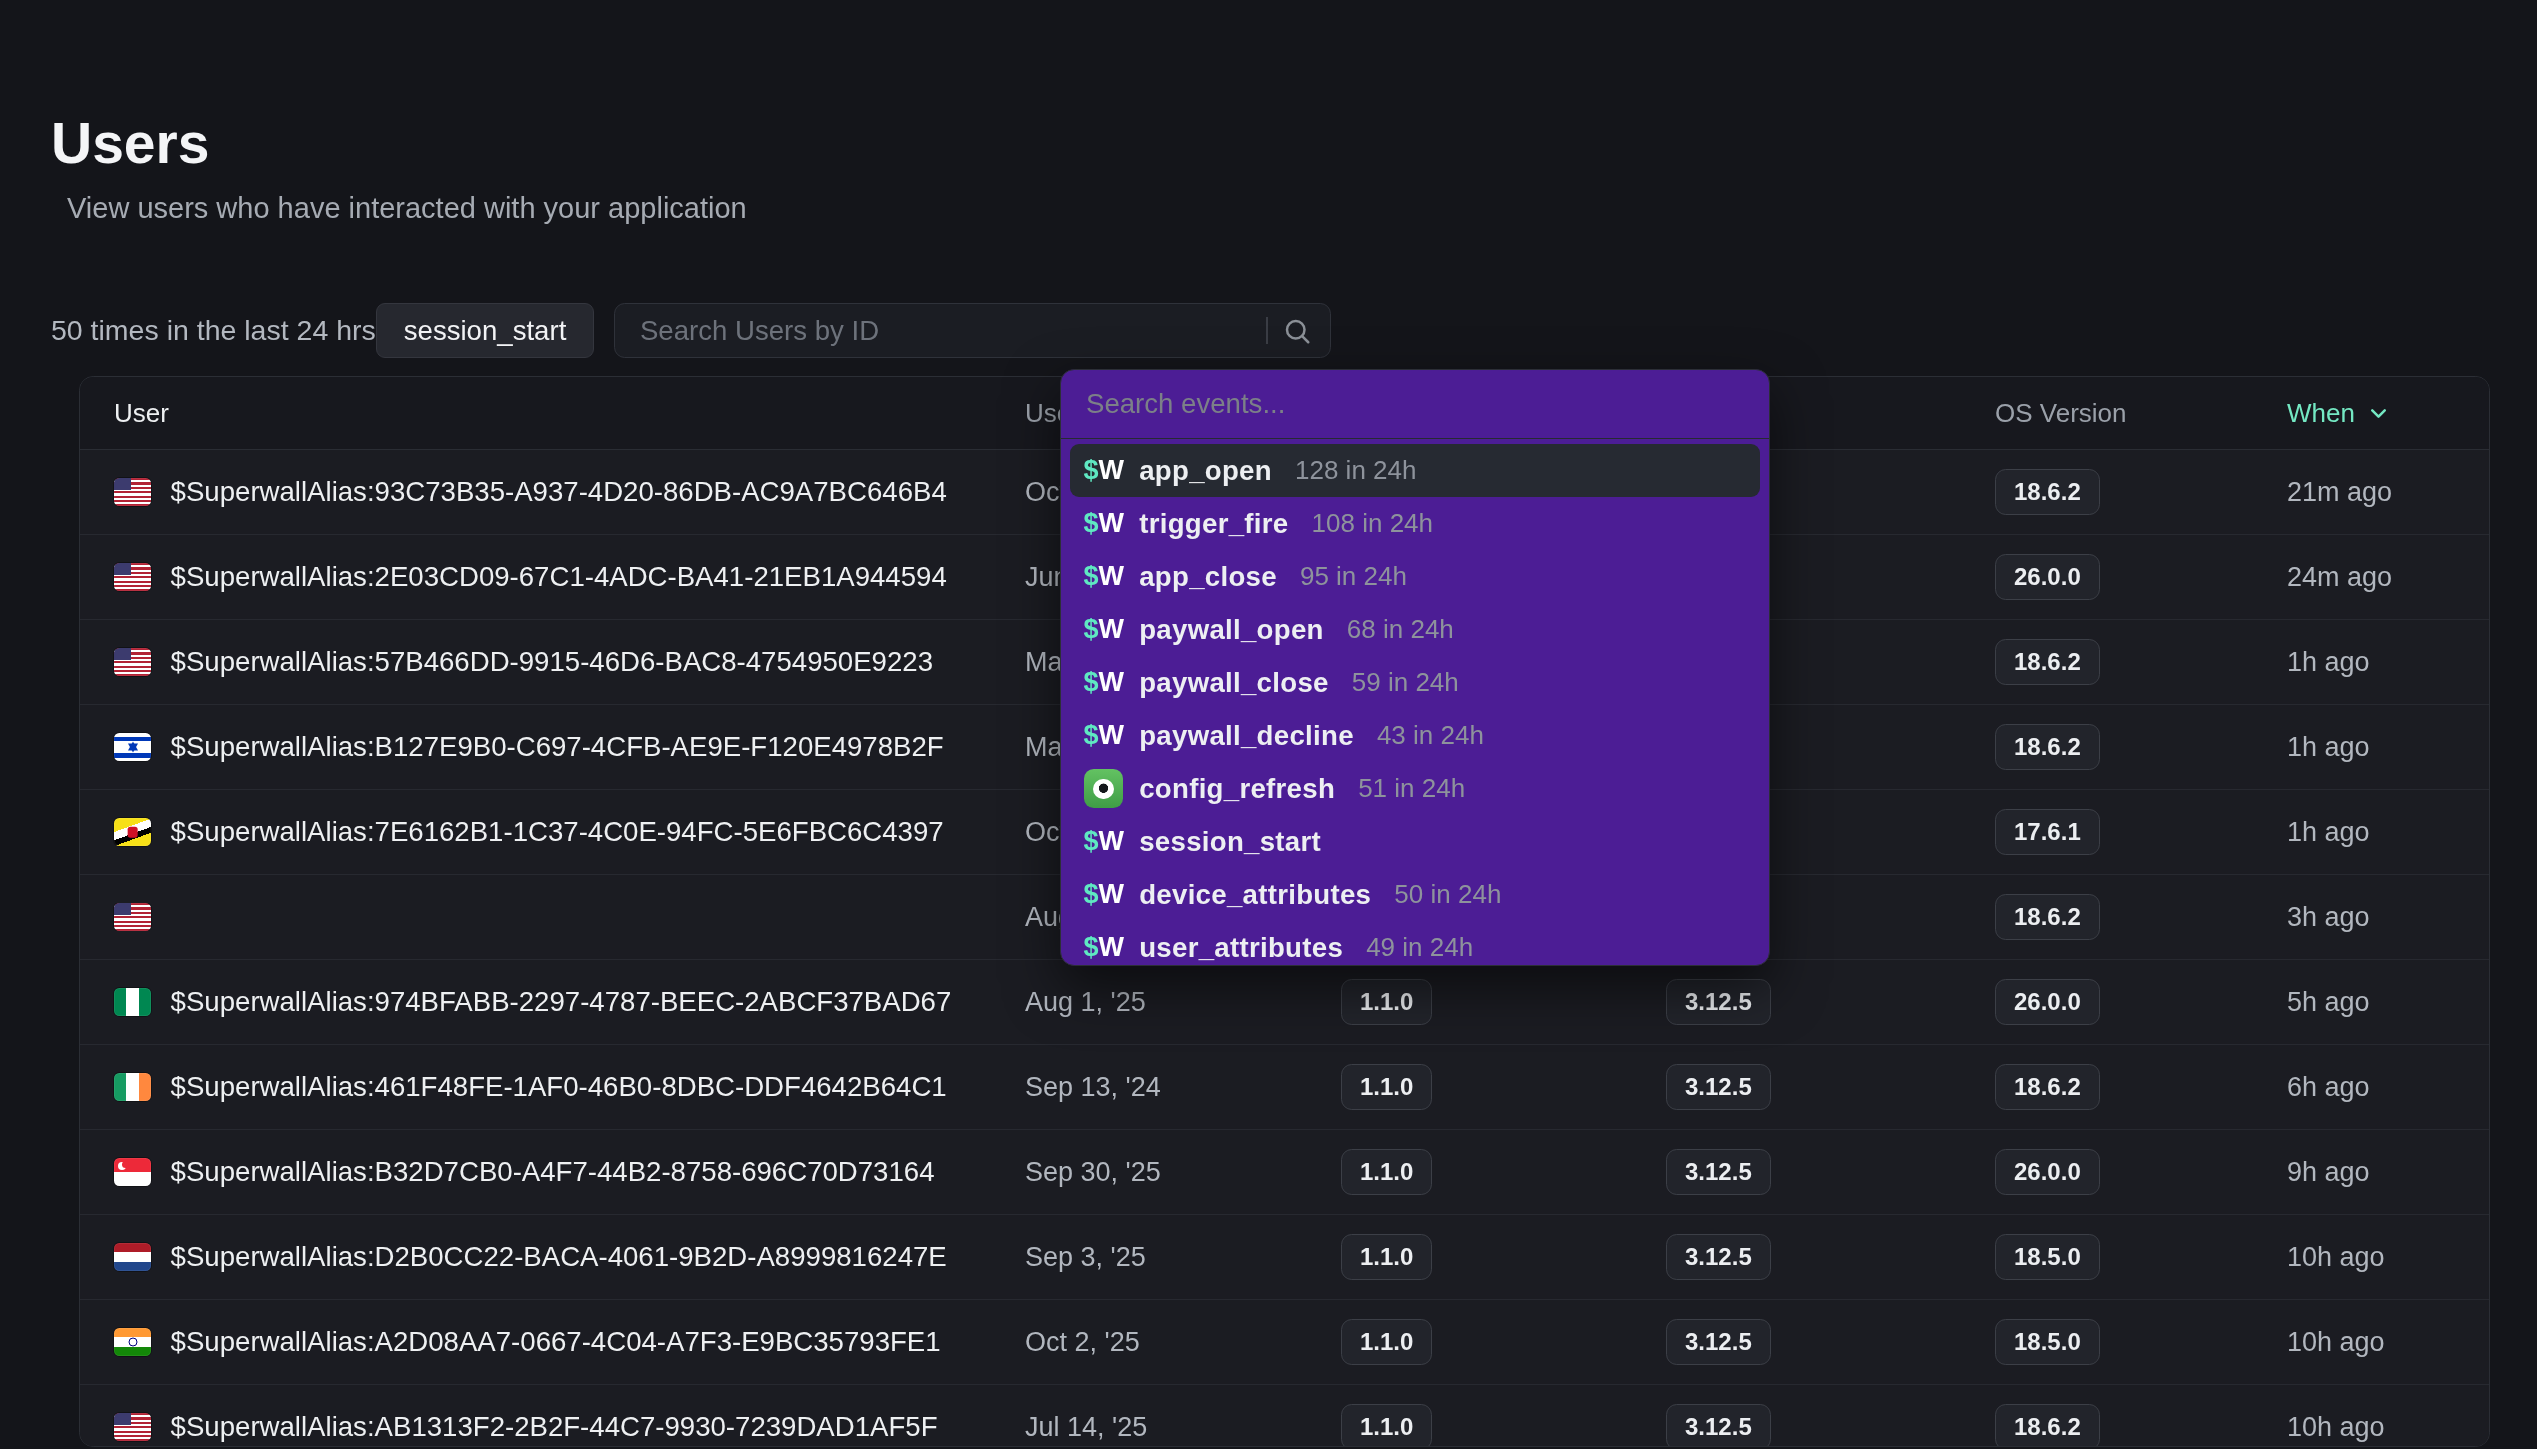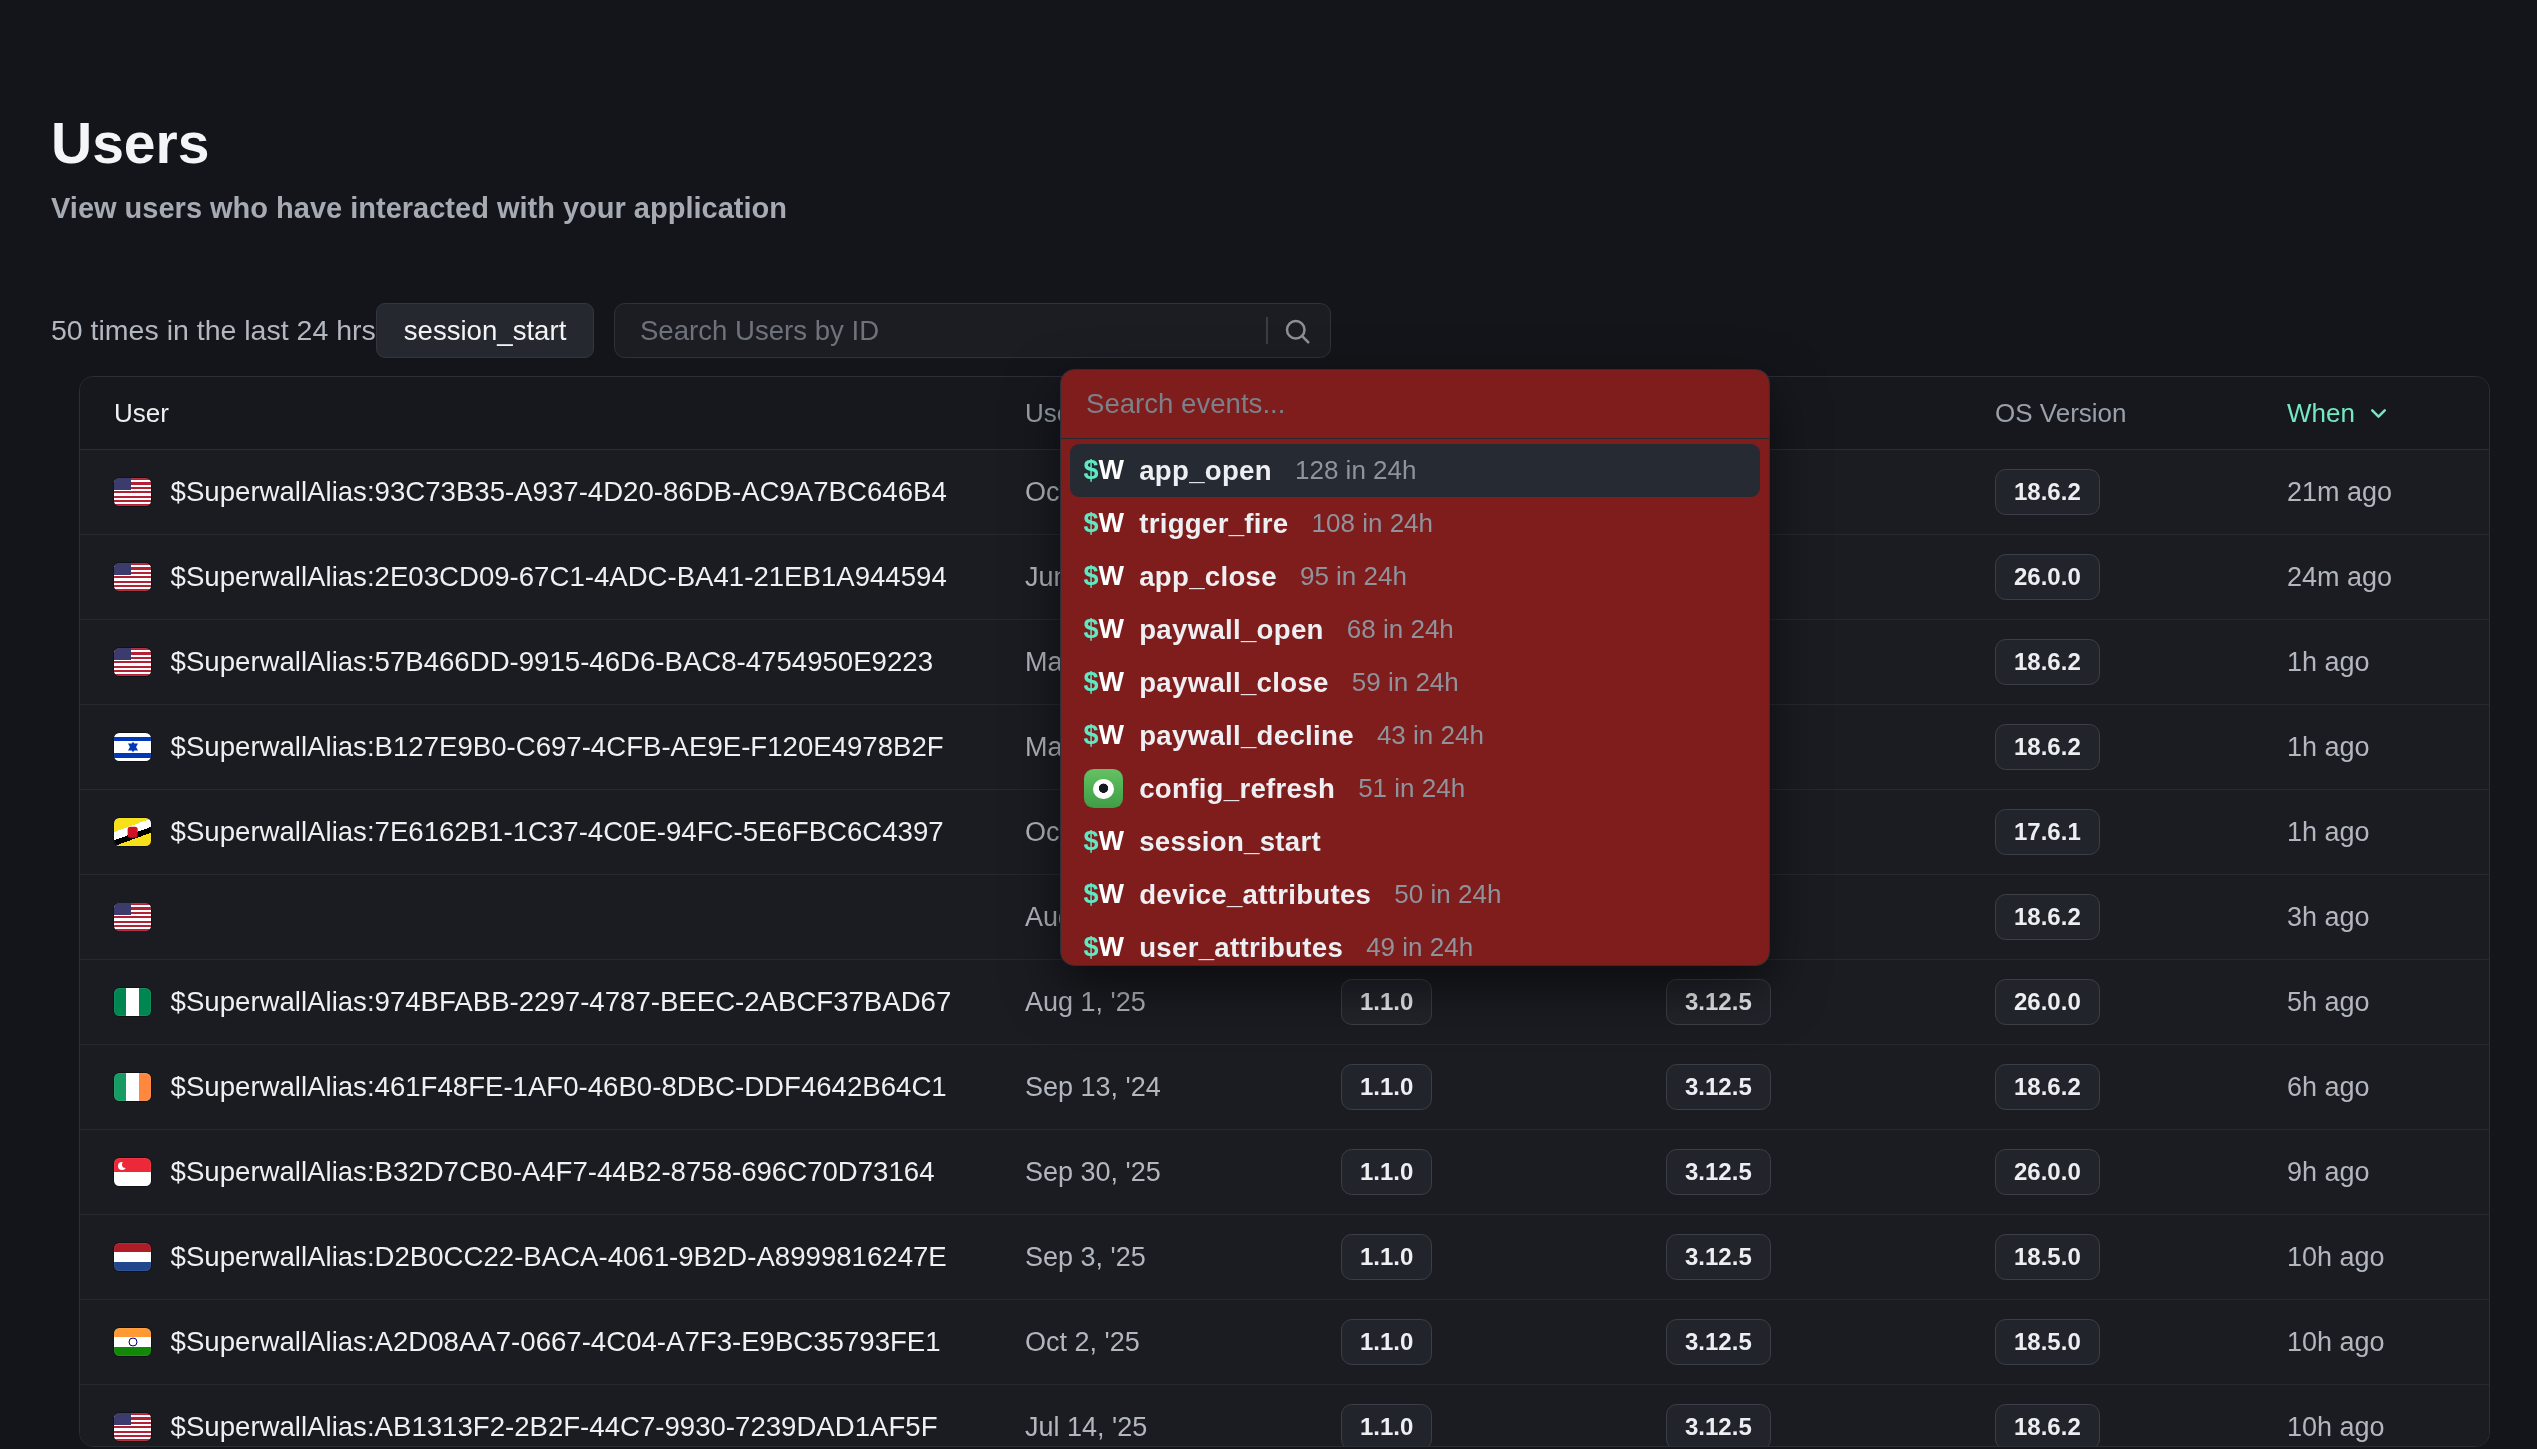--- a/index.html
+++ b/index.html
@@ -5,21 +5,21 @@
   html,body{margin:0;padding:0}
   body{
     width:2538px;height:1449px;overflow:hidden;position:relative;
     background:#14151a;color:#e9ebee;
     font-family:"Liberation Sans",sans-serif;
   }
   .canvas{position:absolute;inset:0;padding:0 48px 16px 51px;box-sizing:border-box}
 
   
   .page-title{margin:114px 0 0;font-size:57px;line-height:1.05;font-weight:700;color:#f4f5f7}
-  .page-subtitle{margin:18px 0 0;font-size:29px;line-height:1.15;color:#a6abb3;font-weight:700}
+  .page-subtitle{margin:18px 16px 0;font-size:29px;line-height:1.15;color:#a6abb3;font-weight:400}
 
   
   .toolbar{margin-top:78px;display:flex;align-items:center;justify-content:flex-start;height:55px}
   .count-text{font-size:28.5px;color:#b3b8c0}
   .toolbar-right{display:flex;align-items:center;gap:19.6px}
   .filter-btn{
     height:55px;padding:0 27px;background:#26282f;border:0.9px solid #34363e;border-radius:9px;
     color:#f2f3f5;font-size:27.6px;font-family:inherit;cursor:pointer;white-space:nowrap;
   }
   .search-box{
@@ -64,21 +64,21 @@
   .sg-c1{position:absolute;left:4.4px;top:3.6px;width:8px;height:8px;border-radius:50%;background:#fff}
   .sg-c2{position:absolute;left:8px;top:2.7px;width:7.1px;height:7.1px;border-radius:50%;background:#ed2939}
   .flag-nl{background:linear-gradient(180deg,#ae1c28 0 33%,#fff 33% 67%,#21468b 67%)}
   .flag-in{background:linear-gradient(180deg,#ff9933 0 33%,#fff 33% 67%,#138808 67%)}
   .flag-in::after{content:"";position:absolute;left:50%;top:50%;width:9px;height:9px;border:1.8px solid #000080;border-radius:50%;
                   transform:translate(-50%,-50%);box-sizing:border-box}
 
   
   .dropdown{
     position:absolute;left:1060px;top:369px;width:710px;height:597px;z-index:5;
-    background:#7f1d1d;border:0.9px solid #2c2f37;border-radius:14.2px;box-sizing:border-box;
+    background:#4c1d95;border:0.9px solid #2c2f37;border-radius:14.2px;box-sizing:border-box;
     box-shadow:0 21.3px 53px rgba(0,0,0,.55);overflow:hidden;
   }
   .dd-search{height:68px;display:flex;align-items:center;padding:0 23px;border-bottom:0.9px solid #272a31}
   .dd-search input{width:100%;background:transparent;border:none;outline:none;color:#dfe2e6;font-size:27.6px;font-family:inherit}
   .dd-search input::placeholder{color:#7c8088}
   .dd-list{padding:5.3px 0}
   .dd-item{height:53px;display:flex;align-items:center;gap:16px;padding:0 14.2px;margin:0 9px;border-radius:9px;cursor:pointer}
   .dd-item.active{background:#262a32}
   .dd-label{color:#edeff2;font-size:27.6px;font-weight:600;letter-spacing:0.3px;white-space:nowrap}
   .dd-count{color:#8e939c;font-size:26px;margin-left:7.1px;white-space:nowrap}

